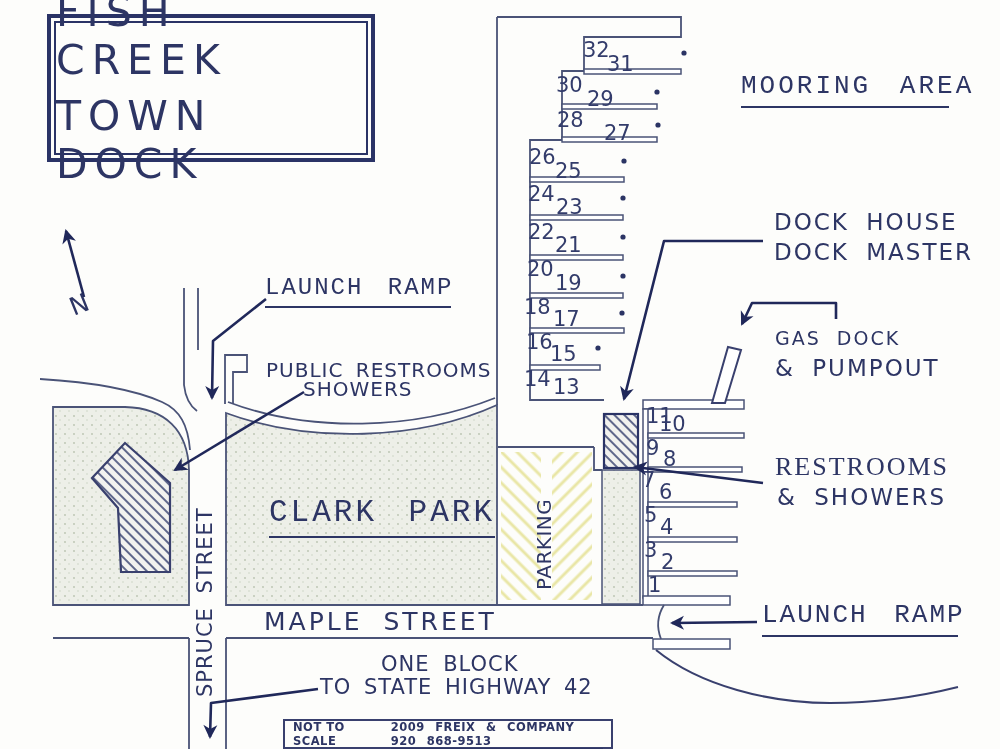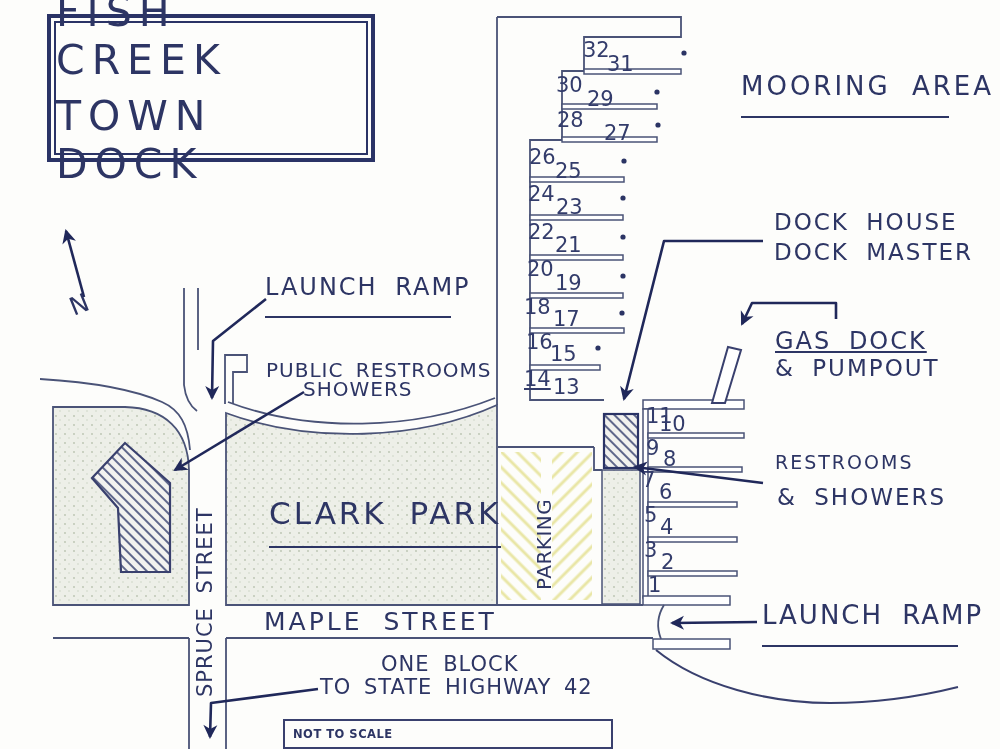--- a/index.html
+++ b/index.html
@@ -4,21 +4,21 @@
 <style>
   html,body{margin:0;padding:0;background:#ffffff;}
   #stage{
     position:relative;width:1000px;height:749px;overflow:hidden;
     background:#fdfdfb;
     font-family:"DejaVu Sans","Liberation Sans",sans-serif;
     color:#2d3564;
   }
   #maplines{position:absolute;left:0;top:0;}
   .lbl{position:absolute;white-space:nowrap;line-height:1.05;color:#2d3564;}
-  .u{border-bottom:2px solid #2d3564;padding-bottom:16px;}
+  .u{border-bottom:2px solid #2d3564;padding-bottom:6px;font-family:Liberation Mono, monospace;}
   .vert{writing-mode:vertical-rl;transform:rotate(180deg);}
   .title-box{
     position:absolute;left:47px;top:14px;width:314px;height:134px;
     border:4px solid #2a3366;padding:3px;background:#fdfdfb;
   }
   .title-inner{
     width:100%;height:100%;border:2px solid #2a3366;box-sizing:border-box;
     display:flex;flex-direction:column;align-items:center;justify-content:center;gap:8px;
   }
   .title-line{font-size:41px;letter-spacing:7px;word-spacing:14px;font-weight:500;}
@@ -148,24 +148,24 @@
   <div class="lbl u" style="left:265px;top:275px;font-size:24px;letter-spacing:2px;word-spacing:8px;width:186px;">LAUNCH RAMP</div>
 
   <div class="lbl" style="left:266px;top:360px;font-size:20px;letter-spacing:1px;word-spacing:5px;">PUBLIC RESTROOMS</div>
   <div class="lbl" style="left:303px;top:379px;font-size:20px;letter-spacing:1px;">SHOWERS</div>
 
   <div class="lbl u" style="left:741px;top:73px;font-size:26px;letter-spacing:3px;word-spacing:10px;width:208px;">MOORING AREA</div>
 
   <div class="lbl" style="left:774px;top:210px;font-size:23px;letter-spacing:2px;word-spacing:8px;">DOCK HOUSE</div>
   <div class="lbl" style="left:774px;top:240px;font-size:23px;letter-spacing:2px;word-spacing:8px;">DOCK MASTER</div>
 
-  <div class="lbl" style="left:775px;top:329px;font-size:24px;letter-spacing:2px;word-spacing:8px;text-decoration:underline;">GAS DOCK</div>
+  <div class="lbl" style="left:775px;top:329px;font-size:19px;letter-spacing:2px;word-spacing:8px;">GAS DOCK</div>
   <div class="lbl" style="left:775px;top:356px;font-size:23px;letter-spacing:2px;word-spacing:8px;">&amp; PUMPOUT</div>
 
-  <div class="lbl" style="left:775px;top:453px;font-size:19px;letter-spacing:2px;">RESTROOMS</div>
+  <div class="lbl" style="left:775px;top:453px;font-size:26px;letter-spacing:2px;font-family:Liberation Serif, serif;">RESTROOMS</div>
   <div class="lbl" style="left:777px;top:485px;font-size:23px;letter-spacing:2px;word-spacing:8px;">&amp; SHOWERS</div>
 
   <div class="lbl u" style="left:269px;top:497px;font-size:31px;letter-spacing:3px;word-spacing:10px;">CLARK PARK</div>
 
   <div class="lbl vert" style="left:534px;top:488px;height:102px;font-size:20px;letter-spacing:0.5px;">PARKING</div>
 
   <div class="lbl vert" style="left:194px;top:497px;height:200px;font-size:21px;letter-spacing:1px;word-spacing:6px;">SPRUCE STREET</div>
 
   <div class="lbl" style="left:264px;top:609px;font-size:25px;letter-spacing:3px;word-spacing:10px;">MAPLE STREET</div>
 
@@ -180,21 +180,21 @@
       <div class="slip-num" style="left: 644px; top: 538px;">3</div>
       <div class="slip-num" style="left: 660px; top: 515px;">4</div>
       <div class="slip-num" style="left: 644px; top: 503px;">5</div>
       <div class="slip-num" style="left: 659px; top: 480px;">6</div>
       <div class="slip-num" style="left: 642px; top: 468px;">7</div>
       <div class="slip-num" style="left: 663px; top: 447px;">8</div>
       <div class="slip-num" style="left: 646px; top: 436px;">9</div>
       <div class="slip-num" style="left: 659px; top: 412px;">10</div>
       <div class="slip-num" style="left: 646px; top: 404px;">11</div>
       <div class="slip-num" style="left: 553px; top: 375px;">13</div>
-      <div class="slip-num" style="left: 524px; top: 367px; text-decoration: underline;">14</div>
+      <div class="slip-num" style="left: 524px; top: 367px;">14</div>
       <div class="slip-num" style="left: 550px; top: 342px;">15</div>
       <div class="slip-num" style="left: 526px; top: 330px;">16</div>
       <div class="slip-num" style="left: 553px; top: 307px;">17</div>
       <div class="slip-num" style="left: 524px; top: 295px;">18</div>
       <div class="slip-num" style="left: 555px; top: 271px;">19</div>
       <div class="slip-num" style="left: 527px; top: 257px;">20</div>
       <div class="slip-num" style="left: 555px; top: 233px;">21</div>
       <div class="slip-num" style="left: 528px; top: 220px;">22</div>
       <div class="slip-num" style="left: 556px; top: 195px;">23</div>
       <div class="slip-num" style="left: 528px; top: 182px;">24</div>
@@ -203,15 +203,16 @@
       <div class="slip-num" style="left: 588px; top: 121px; margin-left: 16px;">27</div>
       <div class="slip-num" style="left: 557px; top: 108px;">28</div>
       <div class="slip-num" style="left: 587px; top: 87px;">29</div>
       <div class="slip-num" style="left: 556px; top: 73px;">30</div>
       <div class="slip-num" style="left: 607px; top: 52px;">31</div>
       <div class="slip-num" style="left: 583px; top: 38px;">32</div>
     </div>
 
   <div class="footer-box">
     <span>NOT TO SCALE</span>
+    <span class="credit-u">2009 FREIX &amp; COMPANY 920 868-9513</span>
   </div>
 
 </div>
 
 </body></html>

